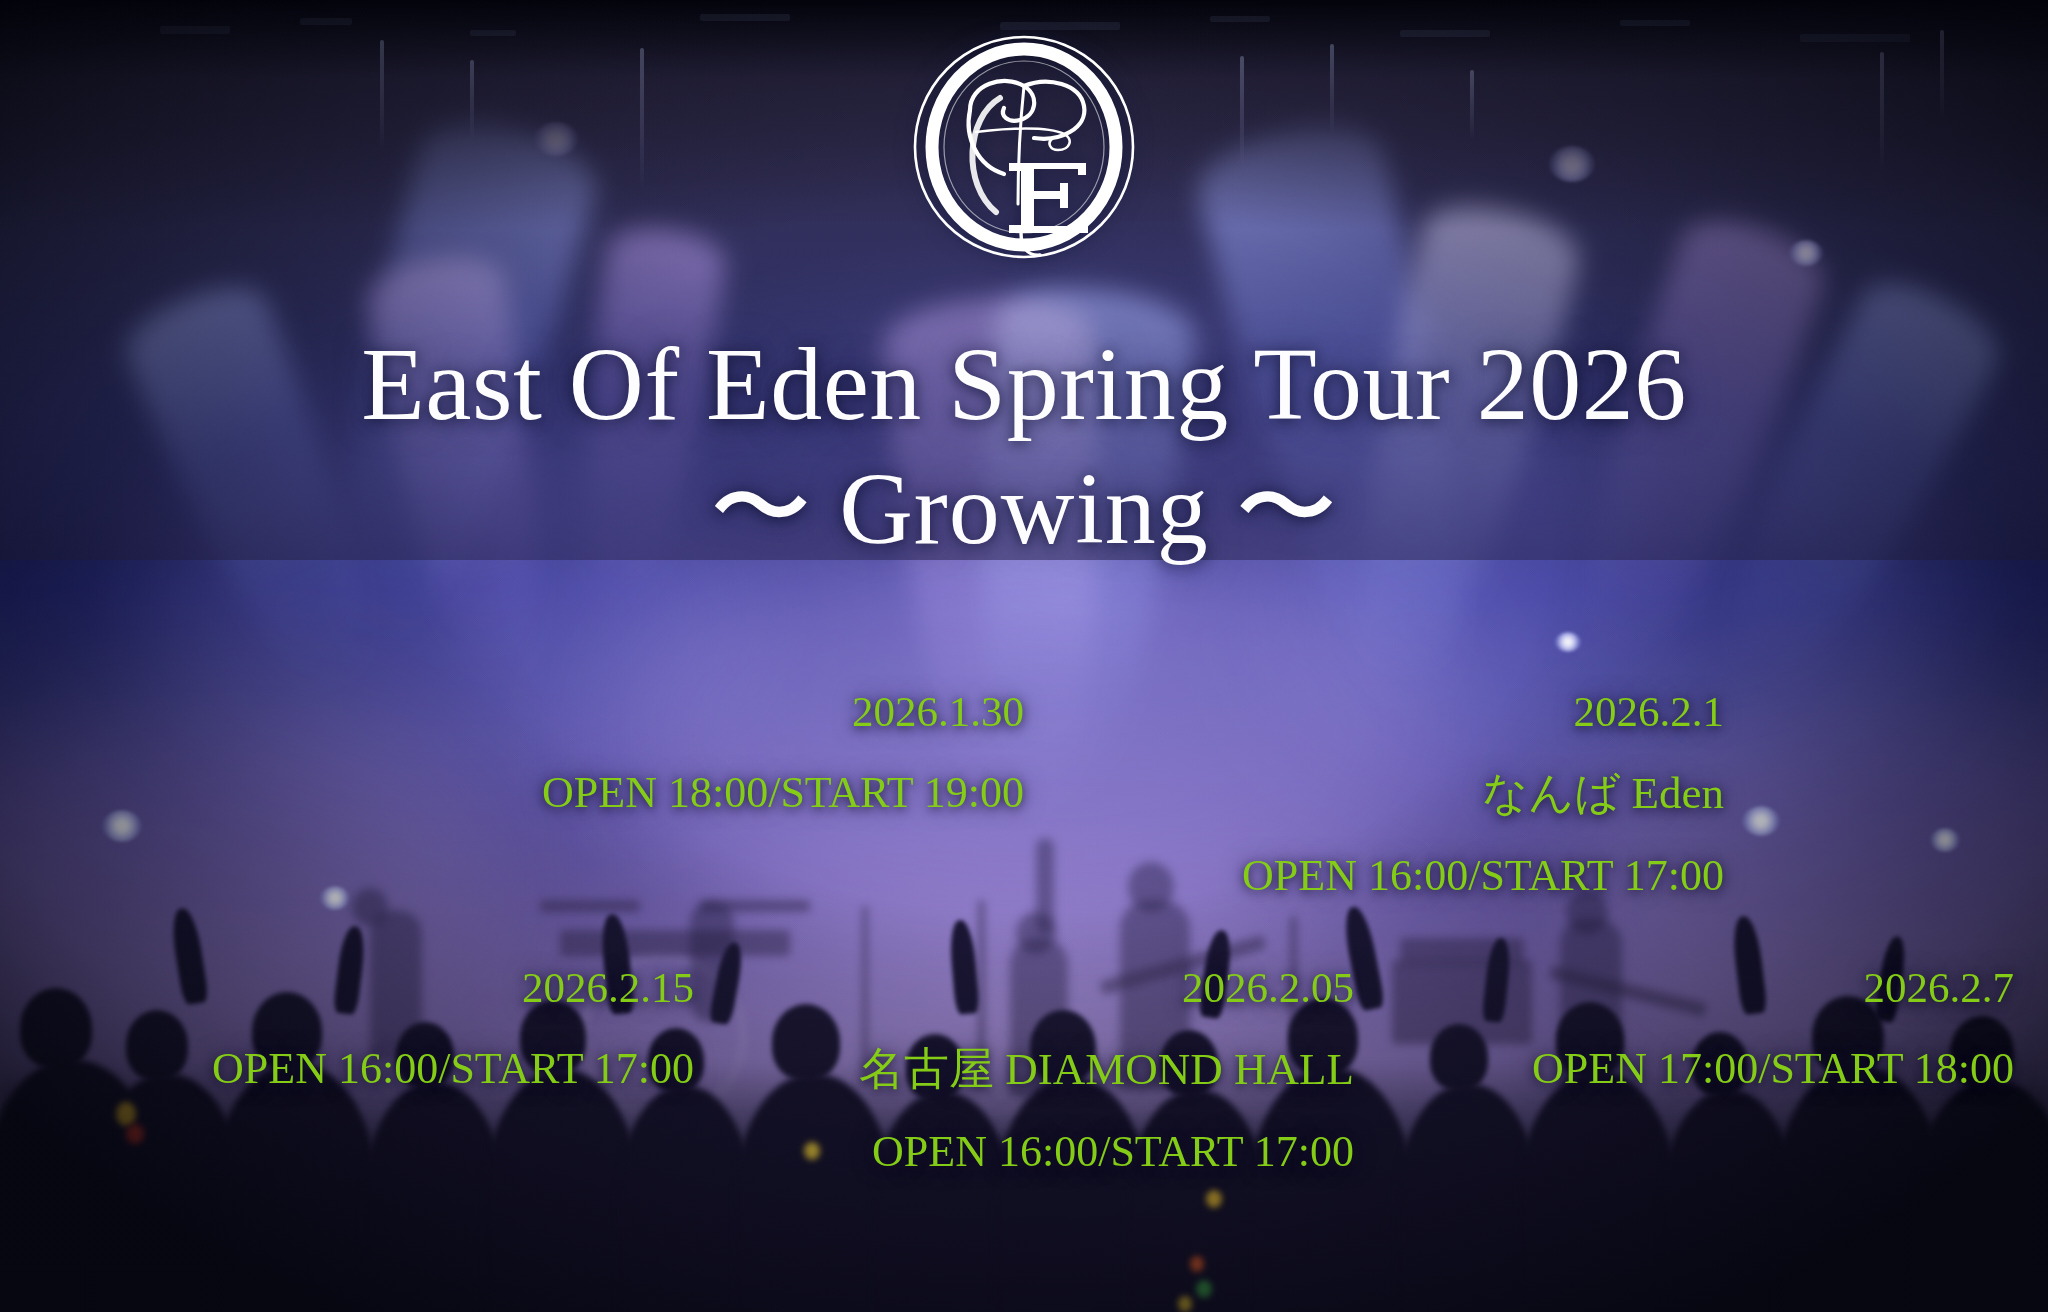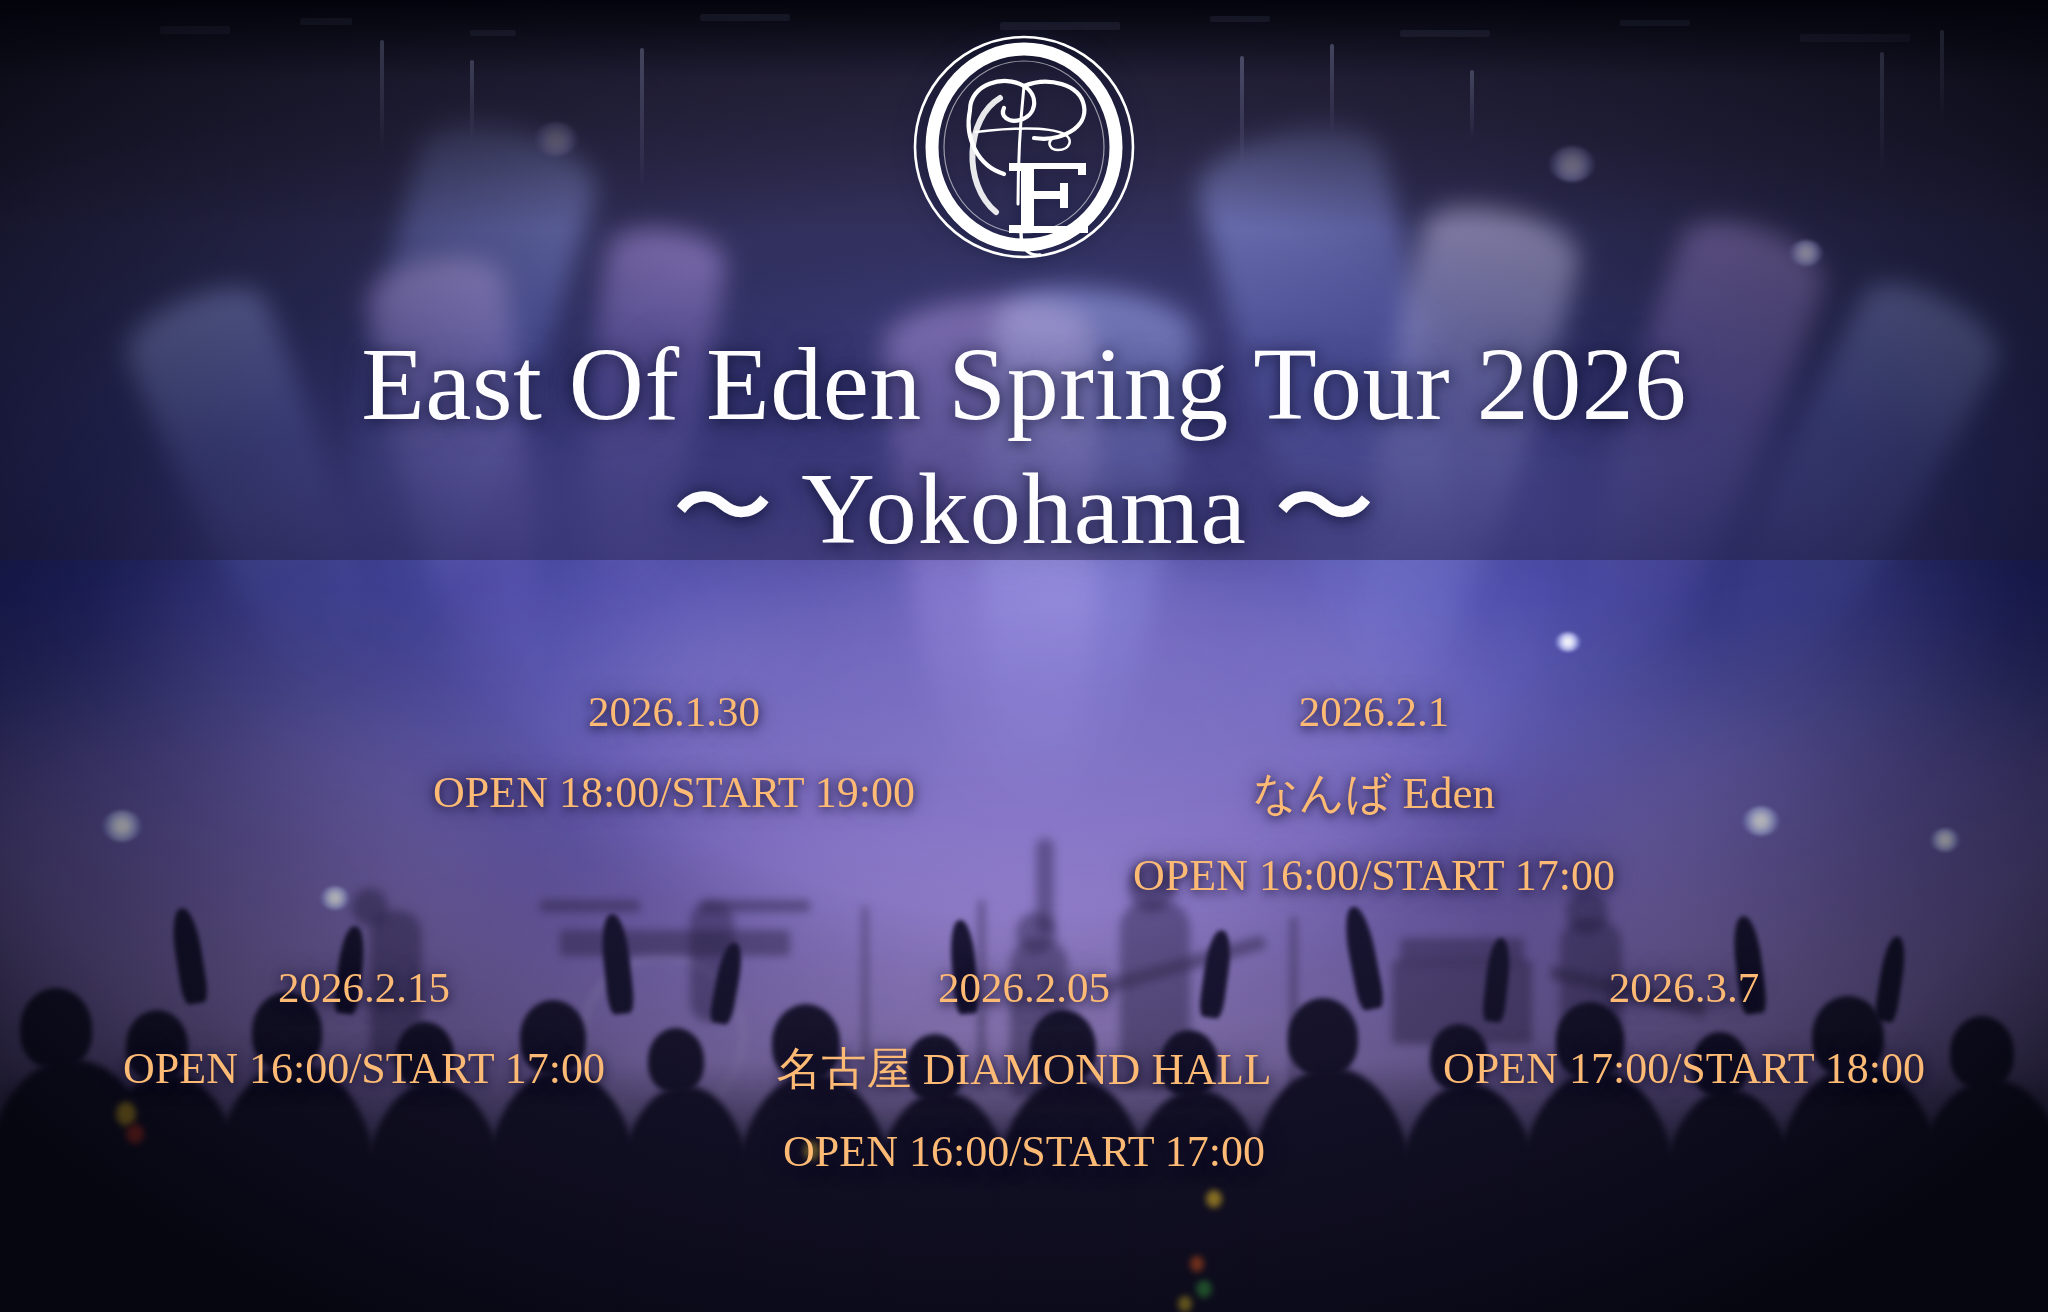--- a/index.html
+++ b/index.html
@@ -194,22 +194,22 @@
     display:flex;
     justify-content:center;
     align-items:flex-start;
     width:100%;
   }
   .date-row.row-1 { margin-bottom:68px; }
   .date-row.row-1 .date-cell { width:700px; }
   .date-row.row-2 .date-cell { width:660px; }
 
   .date-cell {
-    text-align:center;
-    color:#fdba74;
+    text-align:right;
+    color:#84cc16;
     text-shadow:0 2px 10px rgba(14,10,40,0.85), 0 0 22px rgba(20,16,50,0.6);
   }
   .d-date  { font-size:43px; line-height:1.0; }
   .d-venue { font-size:45px; line-height:1.0; margin-top:38px; }
   .d-time  { font-size:44px; line-height:1.0; margin-top:38px; white-space:nowrap; }
 </style>
 </head>
 <body>
 
 <div id="poster">
@@ -382,21 +382,21 @@
         <path d="M101,129 L178,129 L178,141 L170,141 L170,135 L126,135 L126,157 L152,157 L152,149 L160,149 L160,174 L152,174 L152,165 L126,165 L126,192 L172,192 L172,184 L180,184 L180,199 L101,199 L101,191 L113,191 L113,137 L101,137 Z" fill="#ffffff"></path>
 
         <path d="M113,199 C113,214 120,222 132,221" fill="none" stroke="#ffffff" stroke-width="3.4" stroke-linecap="round"></path>
 
         <path d="M92,64 C58,84 54,150 88,178" fill="none" stroke="#ffffff" stroke-width="6" stroke-linecap="round" opacity="0.9"></path>
       </svg>
     </div>
 
     <div class="title-block">
       <div id="main-title">East Of Eden Spring Tour 2026</div>
-      <div id="sub-title">〜 Yokohama 〜</div>
+      <div id="sub-title">〜 Growing 〜</div>
     </div>
 
     <div id="dates">
 
       <div class="date-row row-1">
         <div class="date-cell">
           <div class="d-date">2026.1.30</div>
           <div class="d-time">OPEN 18:00/START 19:00</div>
         </div>
         <div class="date-cell">
@@ -410,21 +410,21 @@
         <div class="date-cell">
           <div class="d-date">2026.2.15</div>
           <div class="d-time">OPEN 16:00/START 17:00</div>
         </div>
         <div class="date-cell">
           <div class="d-date">2026.2.05</div>
           <div class="d-venue">名古屋 DIAMOND HALL</div>
           <div class="d-time">OPEN 16:00/START 17:00</div>
         </div>
         <div class="date-cell">
-          <div class="d-date">2026.3.7</div>
+          <div class="d-date">2026.2.7</div>
           <div class="d-time">OPEN 17:00/START 18:00</div>
         </div>
       </div>
 
     </div>
 
   </div>
 </div>
 
 </body></html>

